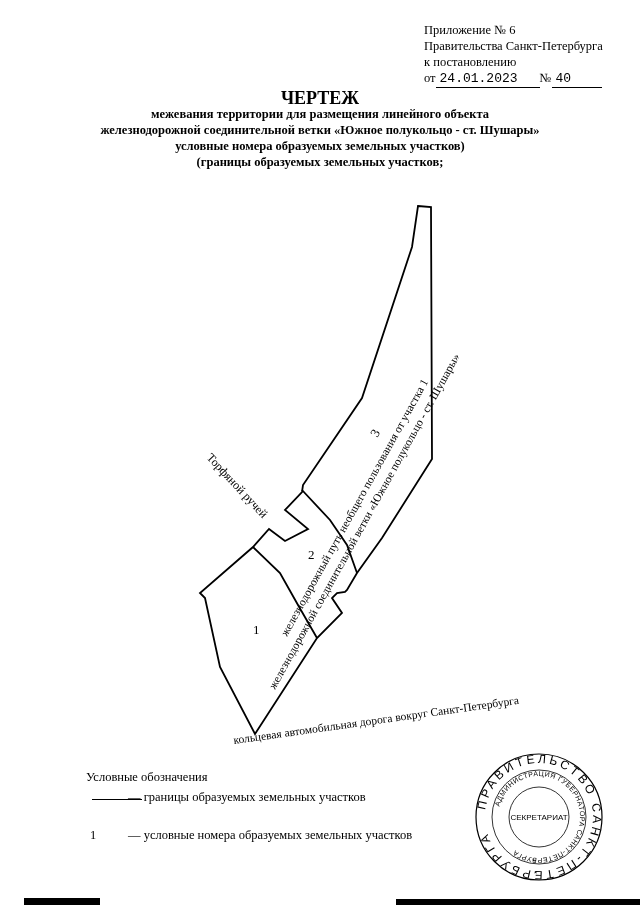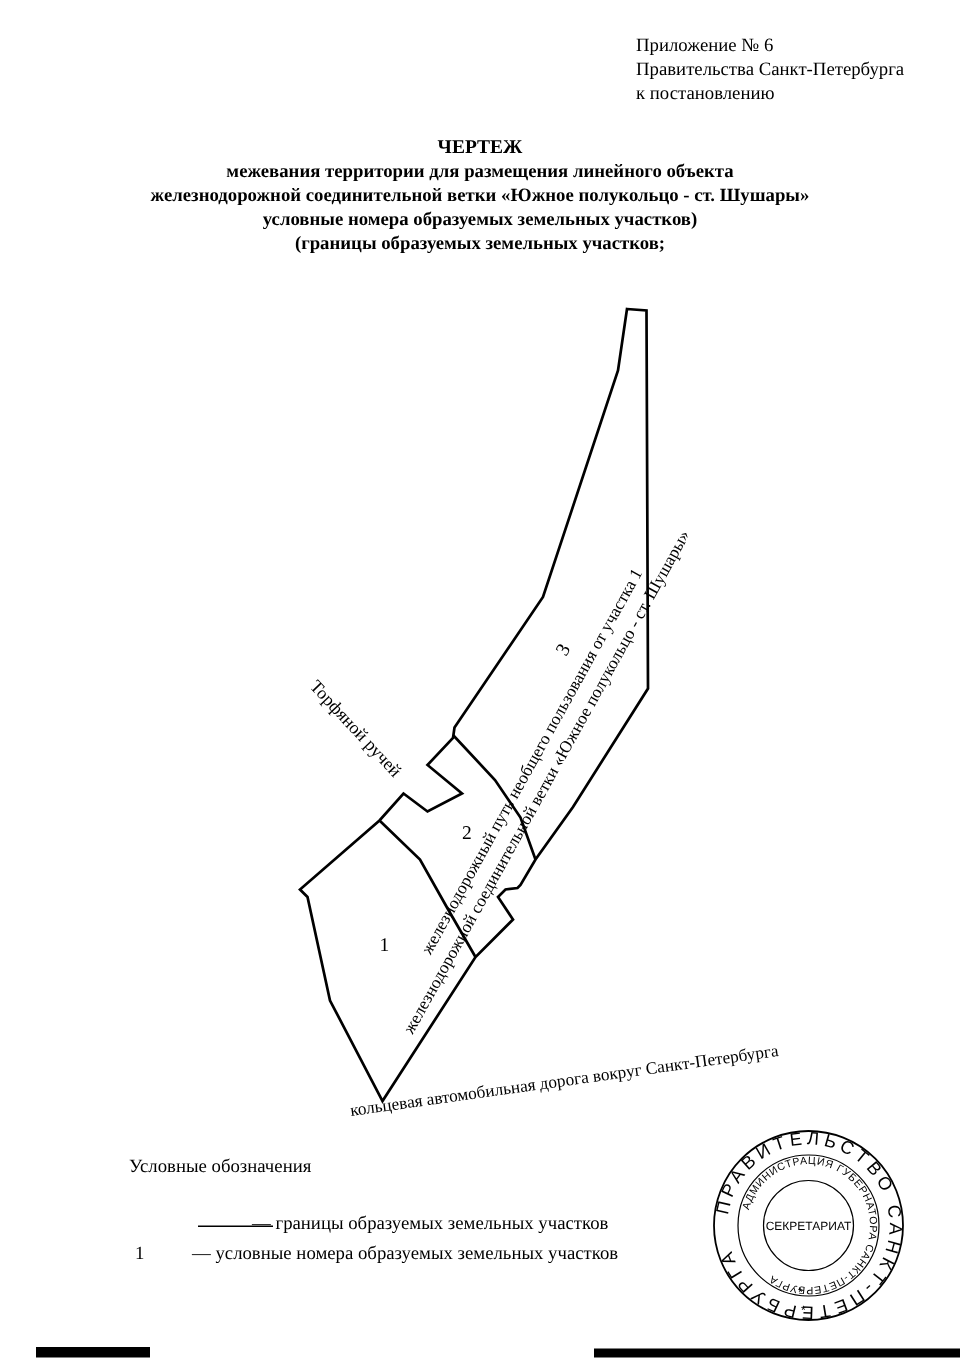--- a/index.html
+++ b/index.html
@@ -2,36 +2,39 @@
 <html><head>
   <meta charset="utf-8">
   <style>
     html, body { margin:0; padding:0; background:#ffffff; }
     body { width:640px; height:905px; position:relative; overflow:hidden; font-family:"Liberation Serif", "DejaVu Serif", serif; color:#000; }
     .appendix { position:absolute; left:424px; top:22px; font-size:12.5px; line-height:16px; }
     .appendix .line { white-space:nowrap; }
     .mono { font-family:"Liberation Mono", "DejaVu Sans Mono", monospace; font-size:13px; }
     .uline { display:inline-block; border-bottom:1px solid #000; }
     .title-block { position:absolute; left:100px; top:90px; width:440px; text-align:center; font-weight:bold; font-size:12.5px; line-height:16px; }
-    .title-block .t0 { font-size:13px; }
+    .title-block .t0 { font-size:18px; }
     .map { position:absolute; left:0; top:0; }
     .map text { font-family:"Liberation Serif", "DejaVu Serif", serif; fill:#000; }
     .legend { position:absolute; left:68px; top:770px; font-size:12.5px; }
     .legend .row { position:absolute; white-space:nowrap; }
     .legend .sample-line { position:absolute; left:-36px; top:9px; width:50px; height:0; border-top:1.5px solid #000; }
     .stamp { position:absolute; left:474px; top:752px; width:130px; height:130px; }
     .bar { position:absolute; background:#000; }
   </style>
 </head>
 <body>
 
 <div class="appendix">
   <div class="line">Приложение № 6</div>
   <div class="line">Правительства Санкт-Петербурга</div>
   <div class="line">к постановлению</div>
+  <div class="line">
+    <span>от</span><span class="uline mono" style="width:100px;padding-left:4px;">24.01.2023</span><span>№</span><span class="uline mono" style="width:46px;padding-left:4px;">40</span>
+  </div>
 </div>
 
 <div class="title-block">
   <div class="t0">ЧЕРТЕЖ</div>
   <div>межевания территории для размещения линейного объекта</div>
   <div style="white-space:nowrap;margin-left:-20px;margin-right:-20px;">железнодорожной соединительной ветки «Южное полукольцо - ст. Шушары»</div>
   <div>условные номера образуемых земельных участков)</div>
   <div>(границы образуемых земельных участков;</div>
 </div>
 
@@ -50,21 +53,21 @@
   <text x="0" y="0" font-size="12" transform="translate(206,458) rotate(47)">Торфяной ручей</text>
 
   <text x="0" y="0" font-size="11.5" transform="translate(287,637) rotate(-61)">железнодорожный путь необщего пользования от участка 1</text>
   <text x="0" y="0" font-size="11.5" transform="translate(275,690) rotate(-61)">железнодорожной соединительной ветки «Южное полукольцо - ст. Шушары»</text>
 
   <text x="0" y="0" font-size="11.5" transform="translate(234,744) rotate(-8)">кольцевая автомобильная дорога вокруг Санкт-Петербурга</text>
 </svg>
 
 <div class="legend">
   <div class="row" style="left:18px;top:0;">Условные обозначения</div>
-  <div class="row" style="left:60px;top:38px;margin-left:40px;">
+  <div class="row" style="left:60px;top:20px;">
     <span class="sample-line"></span>
     <span>— границы образуемых земельных участков</span>
   </div>
   <div class="row" style="left:60px;top:58px;">
     <span style="position:absolute;left:-38px;">1</span>
     <span>— условные номера образуемых земельных участков</span>
   </div>
 </div>
 
 <svg class="stamp" viewBox="0 0 130 130">

